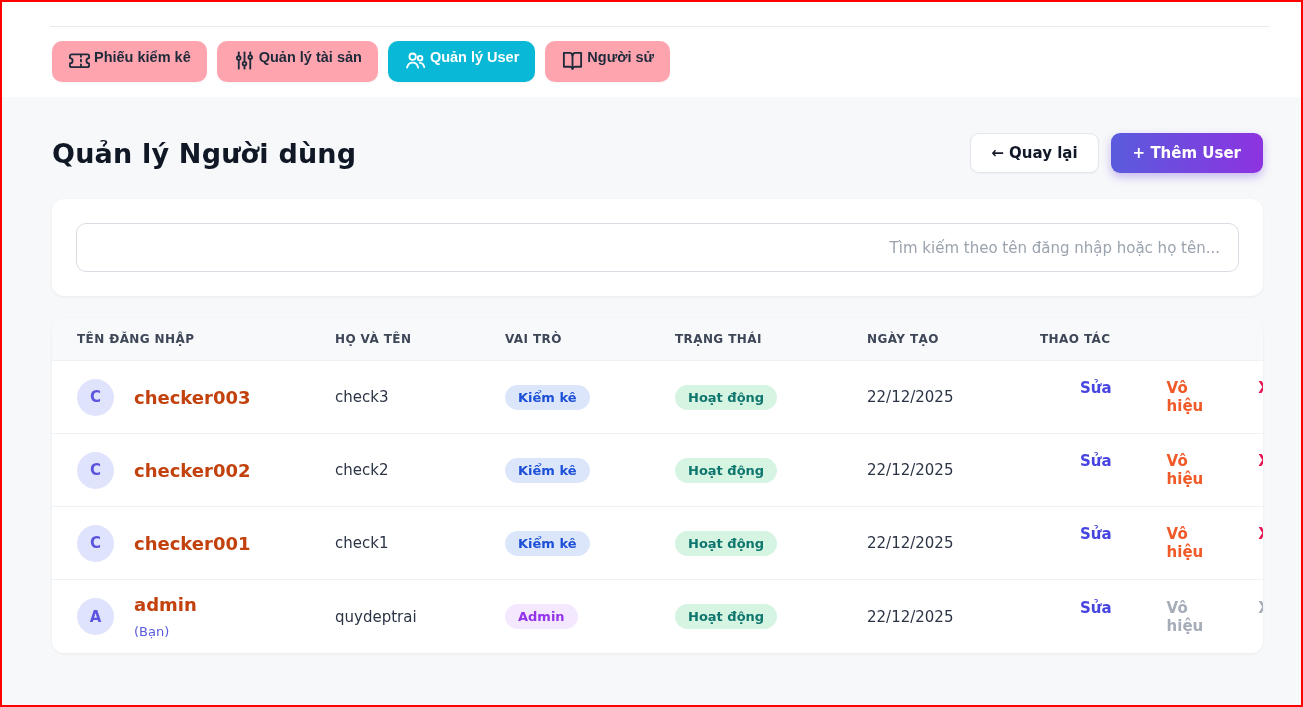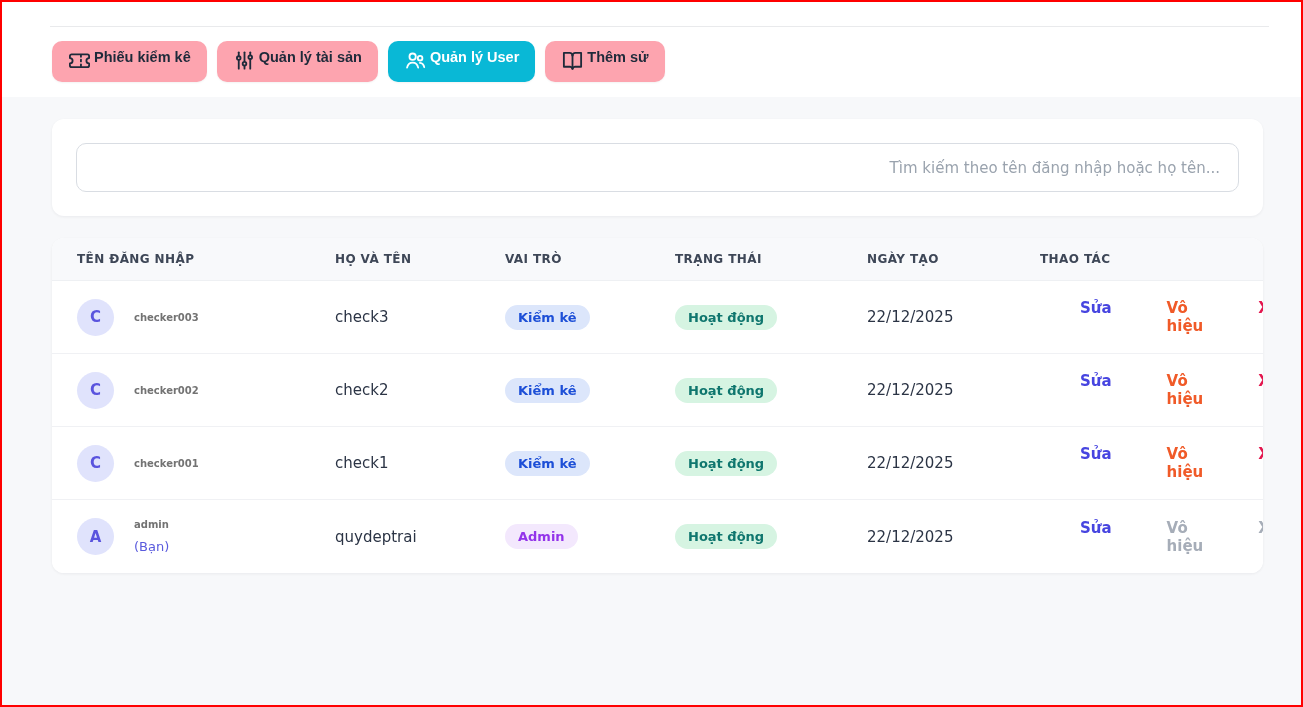--- a/index.html
+++ b/index.html
@@ -126,21 +126,21 @@
   .trow:last-child { border-bottom: none; }
   .cell { font-size: 15px; color: #2b3445; }
   .cell-user { display: flex; align-items: center; gap: 20px; }
   .avatar {
     width: 37px; height: 37px; border-radius: 50%;
     background: #e0e3fc; color: #5a54de;
     display: flex; align-items: center; justify-content: center;
     font-size: 15px; font-weight: 600;
     flex-shrink: 0;
   }
-  .username { font-weight: 700; color: #737373; font-size: 10px; }
+  .username { font-weight: 700; color: #c2410c; font-size: 18px; }
   .you-tag { font-size: 13px; color: #5a5bdd; margin-top: 9px; }
   .badge {
     display: inline-block;
     padding: 5px 13px;
     border-radius: 999px;
     font-size: 13px; font-weight: 600;
   }
   .badge-checker { background: #dce6fb; color: #1d4fd7; }
   .badge-admin   { background: #f3e8fd; color: #9333ea; }
   .badge-active  { background: #d6f4e2; color: #0f766e; }
@@ -198,27 +198,34 @@
           <span>Quản lý User</span>
         </button>
         <button class="tab-btn">
           <span class="ticon">
             <svg viewBox="0 0 24 24" fill="none" stroke="currentColor" stroke-width="1.9" stroke-linecap="round" stroke-linejoin="round">
               <path d="M12 6.8a3 3 0 0 0-3-2.8H3v14.5h6.2a2.7 2.7 0 0 1 2.8 2"></path>
               <path d="M12 6.8a3 3 0 0 1 3-2.8h6v14.5h-6.2a2.7 2.7 0 0 0-2.8 2"></path>
               <path d="M12 6.8v13.7"></path>
             </svg>
           </span>
-          <span>Thêm sử</span>
+          <span>Người sử</span>
         </button>
       </div>
   </div>
 
   <div class="content">
 
+    <div class="page-header">
+      <div class="page-title">Quản lý Người dùng</div>
+      <div class="header-actions">
+        <button class="btn-back">← Quay lại</button>
+        <button class="btn-add">+ Thêm User</button>
+      </div>
+    </div>
 
     <div class="search-card">
       <input class="search-input" type="text" placeholder="Tìm kiếm theo tên đăng nhập hoặc họ tên..." style="">
     </div>
 
     <div class="table-card">
       <div class="thead">
         <div class="th">Tên đăng nhập</div>
         <div class="th">Họ và tên</div>
         <div class="th">Vai trò</div>

